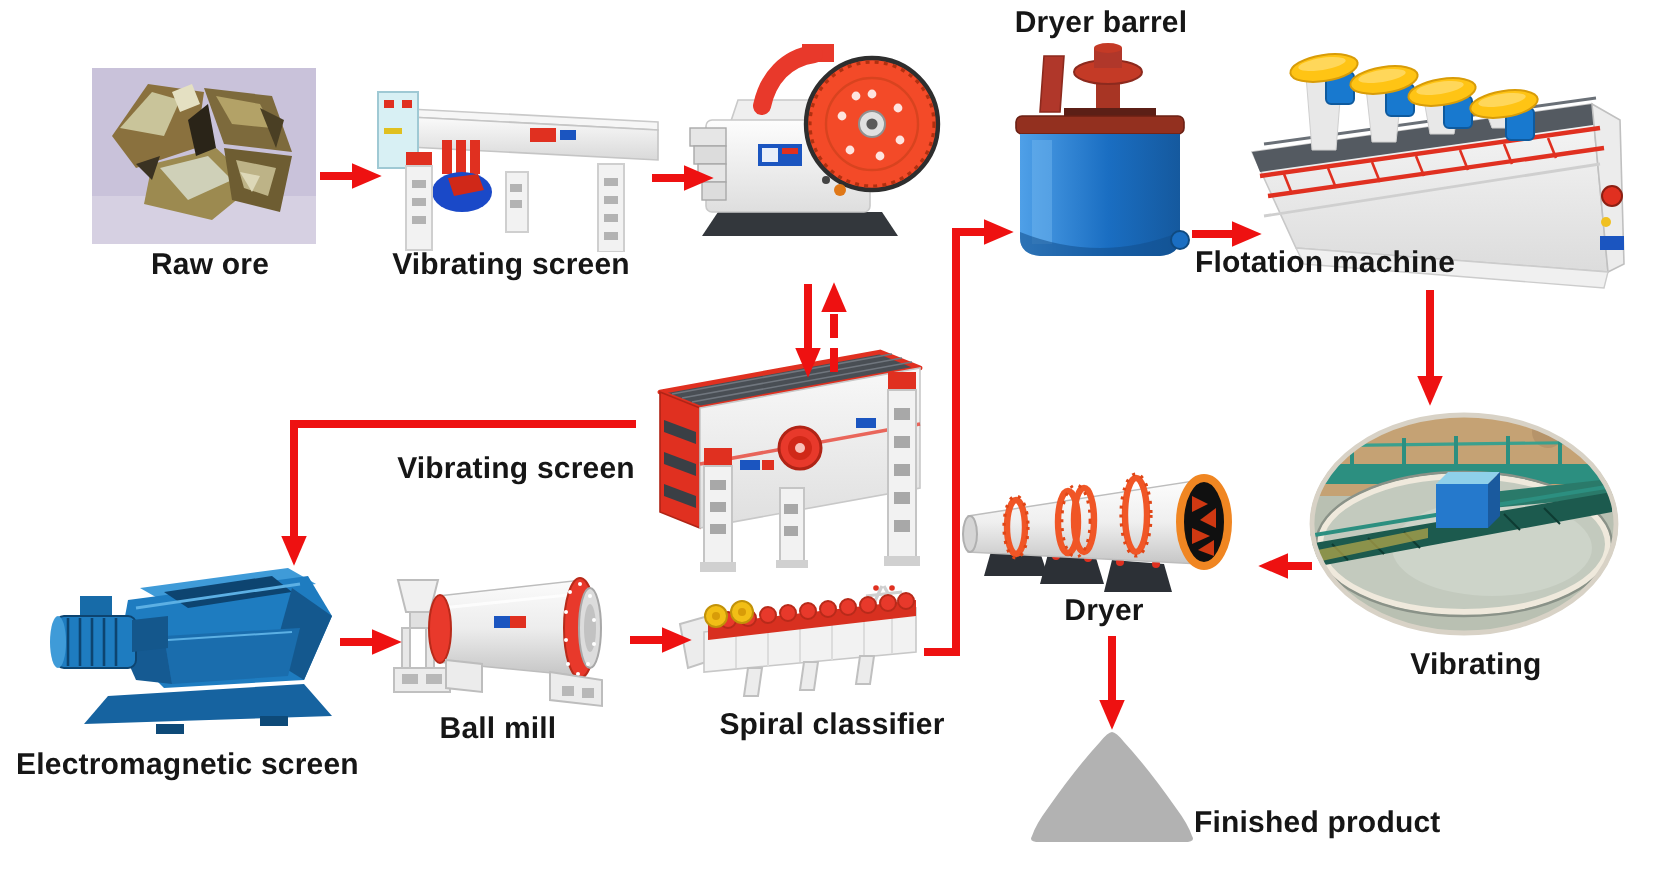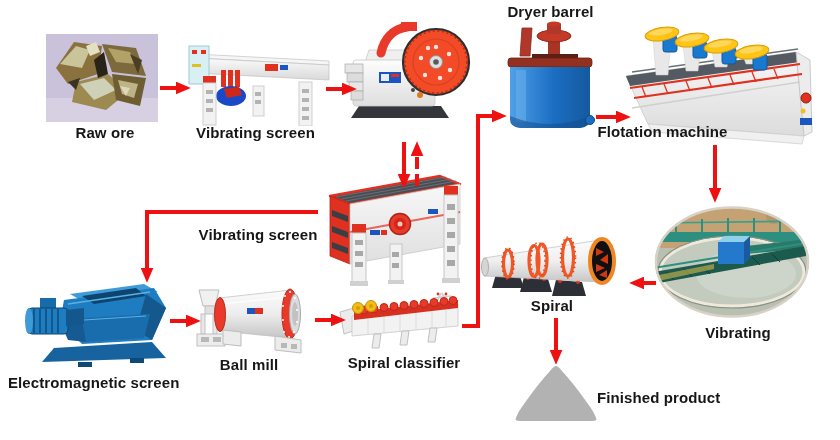--- a/index.html
+++ b/index.html
@@ -1,21 +1,21 @@
 <!DOCTYPE html>
 <html><head>
 <meta charset="utf-8">
 <style>
   html,body{margin:0;padding:0;background:#ffffff;}
   #canvas{position:relative;width:840px;height:440px;background:#ffffff;overflow:hidden;
           font-family:"Liberation Sans",sans-serif;}
   .node{position:absolute;}
   .label{position:absolute;font-weight:600;font-size:15px;line-height:1.15;color:#161616;
          text-align:center;white-space:nowrap;letter-spacing:.1px;}
-  .label.left{text-align:left;}
+  .label.left{text-align:left;margin-top:14px;}
   #arrow-layer{position:absolute;left:0;top:0;width:840px;height:440px;pointer-events:none;}
   svg{display:block;}
 </style>
 </head>
 <body>
 
 <div id="canvas">
 
   <div class="node" style="left:46px;top:34px;">
     <svg width="112" height="88" viewBox="0 0 112 88">
@@ -369,21 +369,21 @@
         <circle cx="20" cy="18" r="2" fill="#d89c08"></circle>
         <circle cx="33" cy="16" r="2" fill="#d89c08"></circle>
       </g>
       <g>
         <polygon points="36,44 43,44 41,58 34,58" fill="#ececec" stroke="#c0c0c0"></polygon>
         <polygon points="64,41 71,41 69,55 62,55" fill="#ececec" stroke="#c0c0c0"></polygon>
         <polygon points="92,38 99,38 97,52 90,52" fill="#ececec" stroke="#c0c0c0"></polygon>
       </g>
     </svg>
   </div>
-  <div class="label" style="left:344px;top:354px;width:120px;">Spiral classifier</div>
+  <div class="label" style="left:356px;top:354px;width:120px;">Spiral classifier</div>
 
   <div class="node" style="left:478px;top:230px;">
     <svg width="150" height="68" viewBox="0 0 150 68">
       <defs>
         <linearGradient id="drg" x1="0" y1="0" x2="0" y2="1">
           <stop offset="0" stop-color="#fdfdfd"></stop>
             <stop offset="0.5" stop-color="#efefef"></stop>
             <stop offset="1" stop-color="#c6c6c6"></stop>
         </linearGradient>
       </defs>
@@ -411,21 +411,21 @@
       </g>
       <g>
         <ellipse cx="124" cy="31" rx="12" ry="22" fill="#101010" stroke="#f08622" stroke-width="4"></ellipse>
         <polygon points="118,18 126,22 118,26" fill="#cf3812"></polygon>
         <polygon points="130,24 122,30 130,34" fill="#cf3812"></polygon>
         <polygon points="118,34 127,38 118,42" fill="#cf3812"></polygon>
         <polygon points="129,40 121,45 129,48" fill="#cf3812"></polygon>
       </g>
     </svg>
   </div>
-  <div class="label" style="left:512px;top:297px;width:80px;">Spiral</div>
+  <div class="label" style="left:512px;top:297px;width:80px;">Dryer</div>
 
   <div class="node" style="left:654px;top:206px;">
     <svg width="156" height="112" viewBox="0 0 156 112">
       <defs>
         <clipPath id="thclip">
             <ellipse cx="78" cy="56" rx="77" ry="55"></ellipse>
           </clipPath>
       </defs>
       <g clip-path="url(#thclip)">
         <rect x="0" y="0" width="156" height="112" fill="#b9c0b2"></rect>

